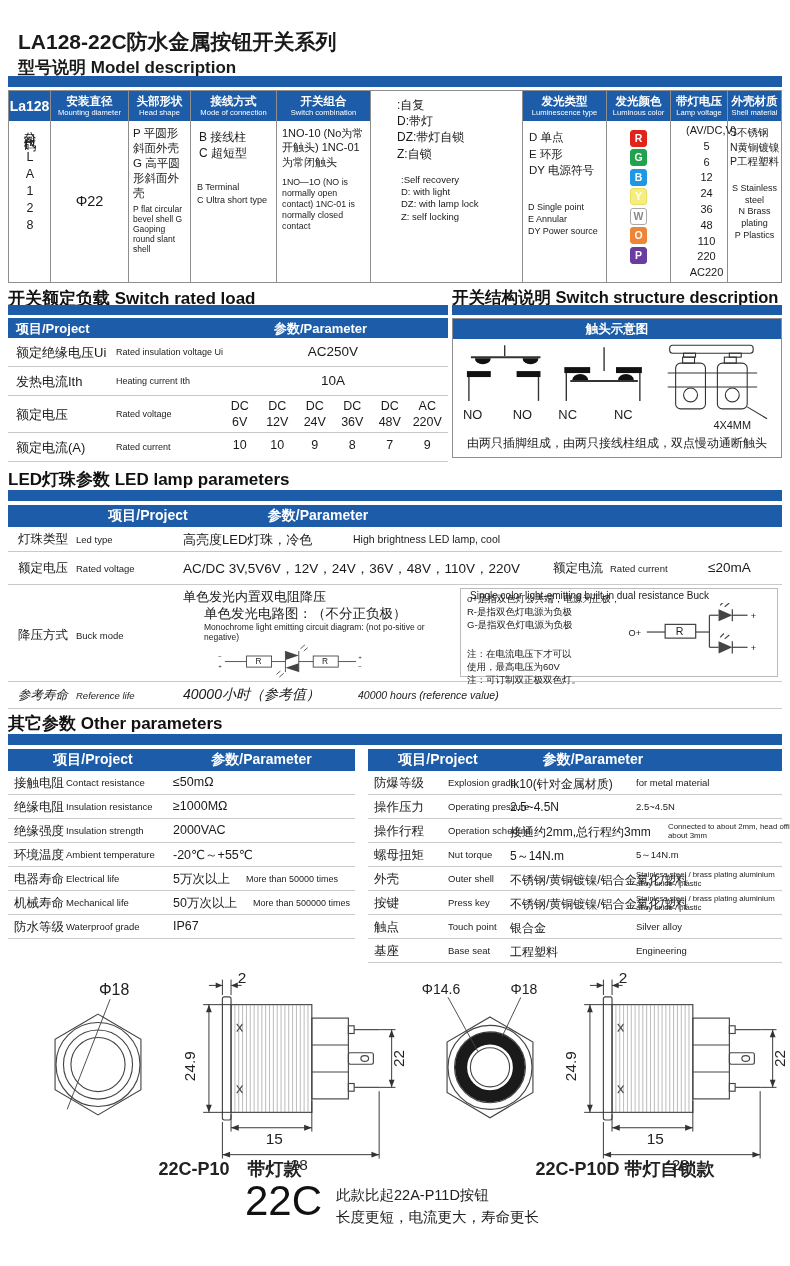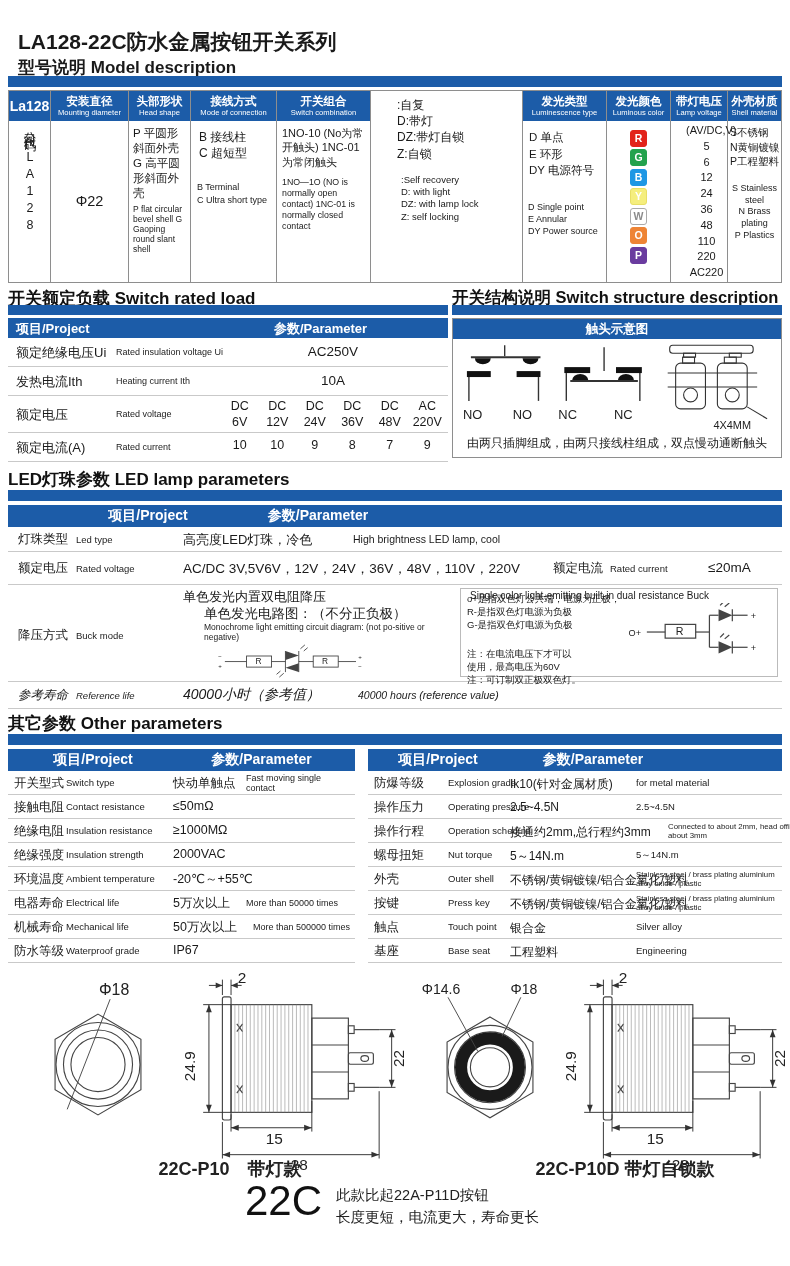--- a/index.html
+++ b/index.html
@@ -371,26 +371,20 @@
   <div class="abs sechead" style="left:8px;top:712px;">其它参数 Other parameters</div>
   <div class="abs bar" style="left:8px;top:734px;width:774px;height:11px;"></div>
 
   <div class="abs" style="left:8px;top:749px;width:347px;">
     <div class="thead" style="height:22px;">
       <span class="cell center" style="left:0;top:2px;width:170px;font-size:14px;">项目/Project</span>
       <span class="cell center" style="left:160px;top:2px;width:187px;font-size:14px;">参数/Parameter</span>
     </div>
     <div class="ot-rows">
       <div class="trow">
-        <span class="cell cn125" style="left:6px;top:4px;">开关型式</span>
-        <span class="cell en95" style="left:58px;top:6px;">Switch type</span>
-        <span class="cell cn125" style="left:165px;top:4px;">快动单触点</span>
-        <span class="cell en9 wrap" style="left:238px;top:2px;width:104px;line-height:1.15;white-space:normal;">Fast moving single contact</span>
-      </div>
-      <div class="trow">
         <span class="cell cn125" style="left:6px;top:4px;">接触电阻</span>
         <span class="cell en95" style="left:58px;top:6px;">Contact resistance</span>
         <span class="cell cn125" style="left:165px;top:4px;">≤50mΩ</span>
       </div>
       <div class="trow">
         <span class="cell cn125" style="left:6px;top:4px;">绝缘电阻</span>
         <span class="cell en95" style="left:58px;top:6px;">Insulation resistance</span>
         <span class="cell cn125" style="left:165px;top:4px;">≥1000MΩ</span>
       </div>
       <div class="trow">

